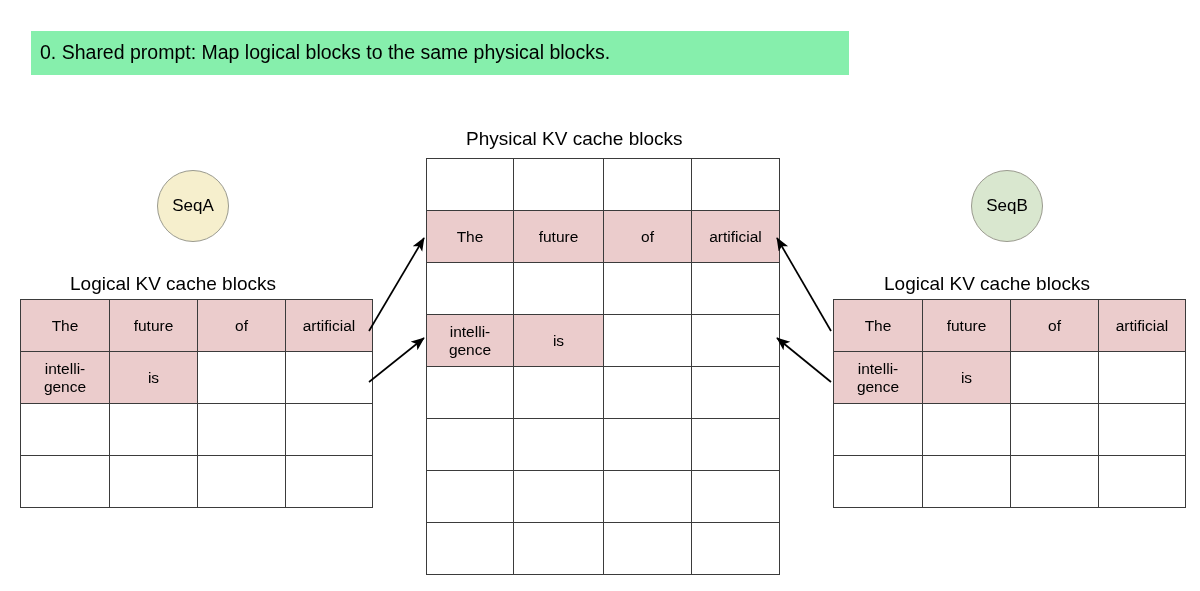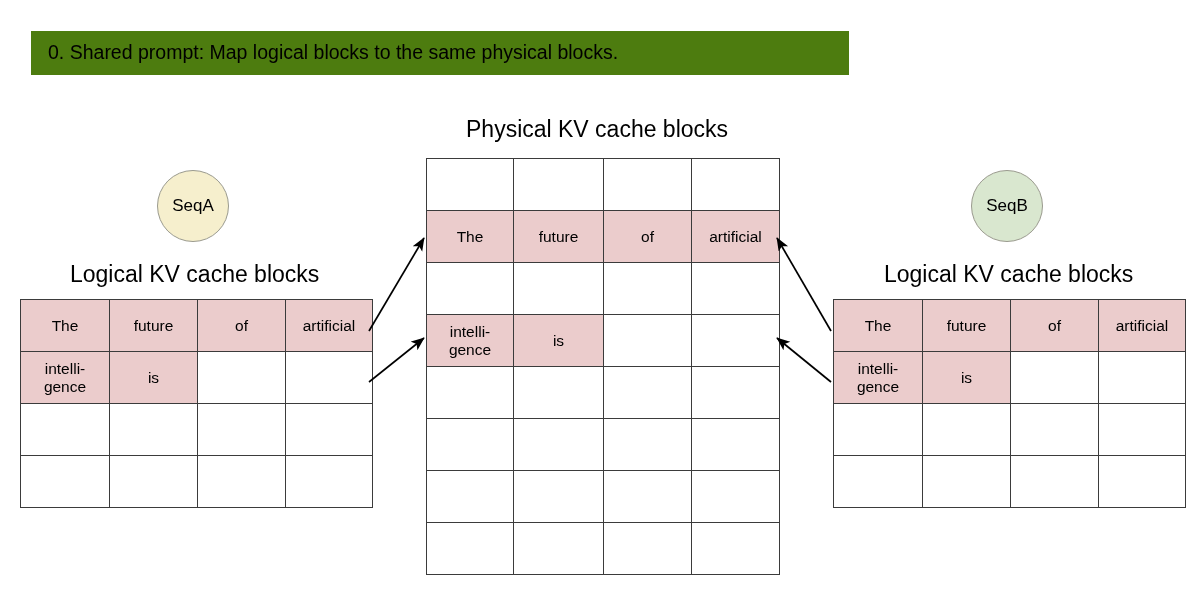--- a/index.html
+++ b/index.html
@@ -16,25 +16,25 @@
     color: #000000;
   }
 
   
   #banner {
     position: absolute;
     left: 31px;
     top: 31px;
     width: 818px;
     height: 44px;
-    background: #4d7c0f;
+    background: #86efac;
     display: flex;
     align-items: center;
     box-sizing: border-box;
-    padding-left: 17px;
+    padding-left: 9px;
   }
   #banner-text {
     font-size: 19.5px;
     line-height: 1.1;
     white-space: nowrap;
     color: #000;
   }
 
   
   .kv-table {
@@ -92,24 +92,25 @@
   }
   #physical td { height: 51px; }
   #physical td.c0 { width: 86px; }
   #physical td.c1 { width: 89px; }
   #physical td.c2 { width: 87px; }
   #physical td.c3 { width: 87px; }
 
   
   .caption {
     position: absolute;
-    font-size: 23px;
+    font-size: 19px;
     line-height: 1.1;
     white-space: nowrap;
     color: #000;
+    margin-top: 12px;
   }
   #caption-physical { left: 466px; top: 117px; }
   #caption-logical-a { left: 70px; top: 262px; }
   #caption-logical-b { left: 884px; top: 262px; }
 
   
   .seq-circle {
     position: absolute;
     width: 72px;
     height: 72px;

